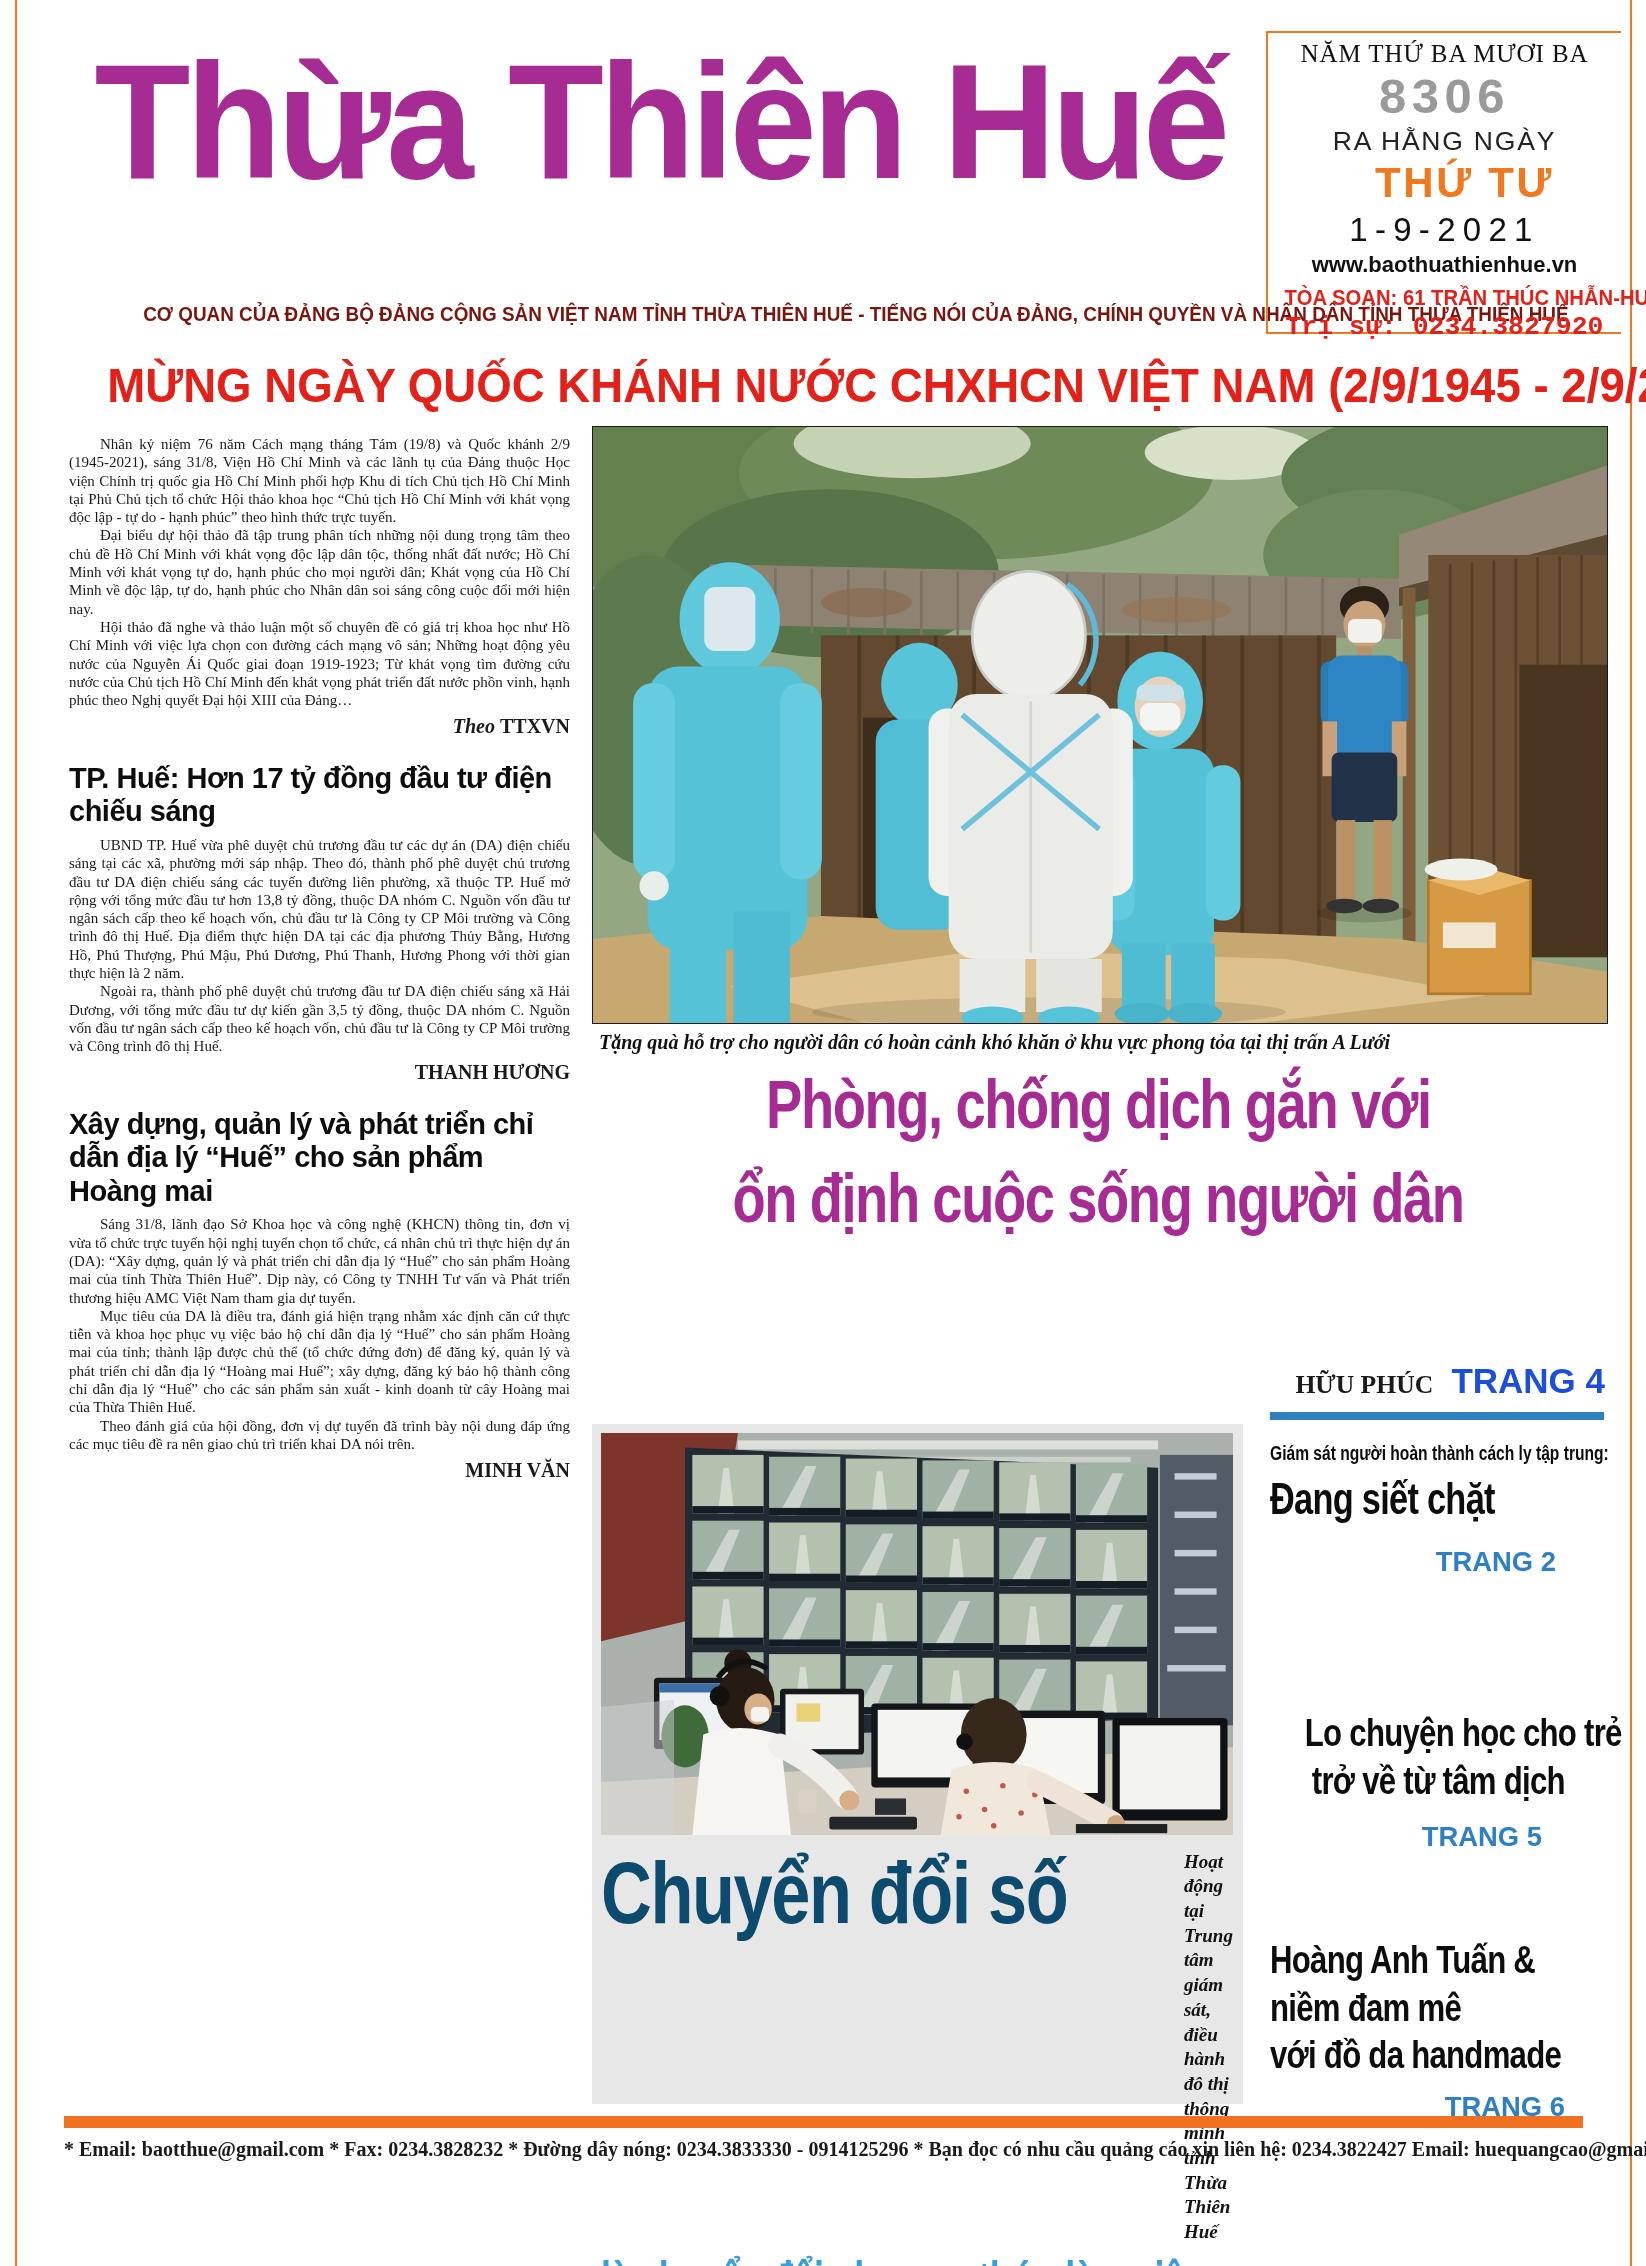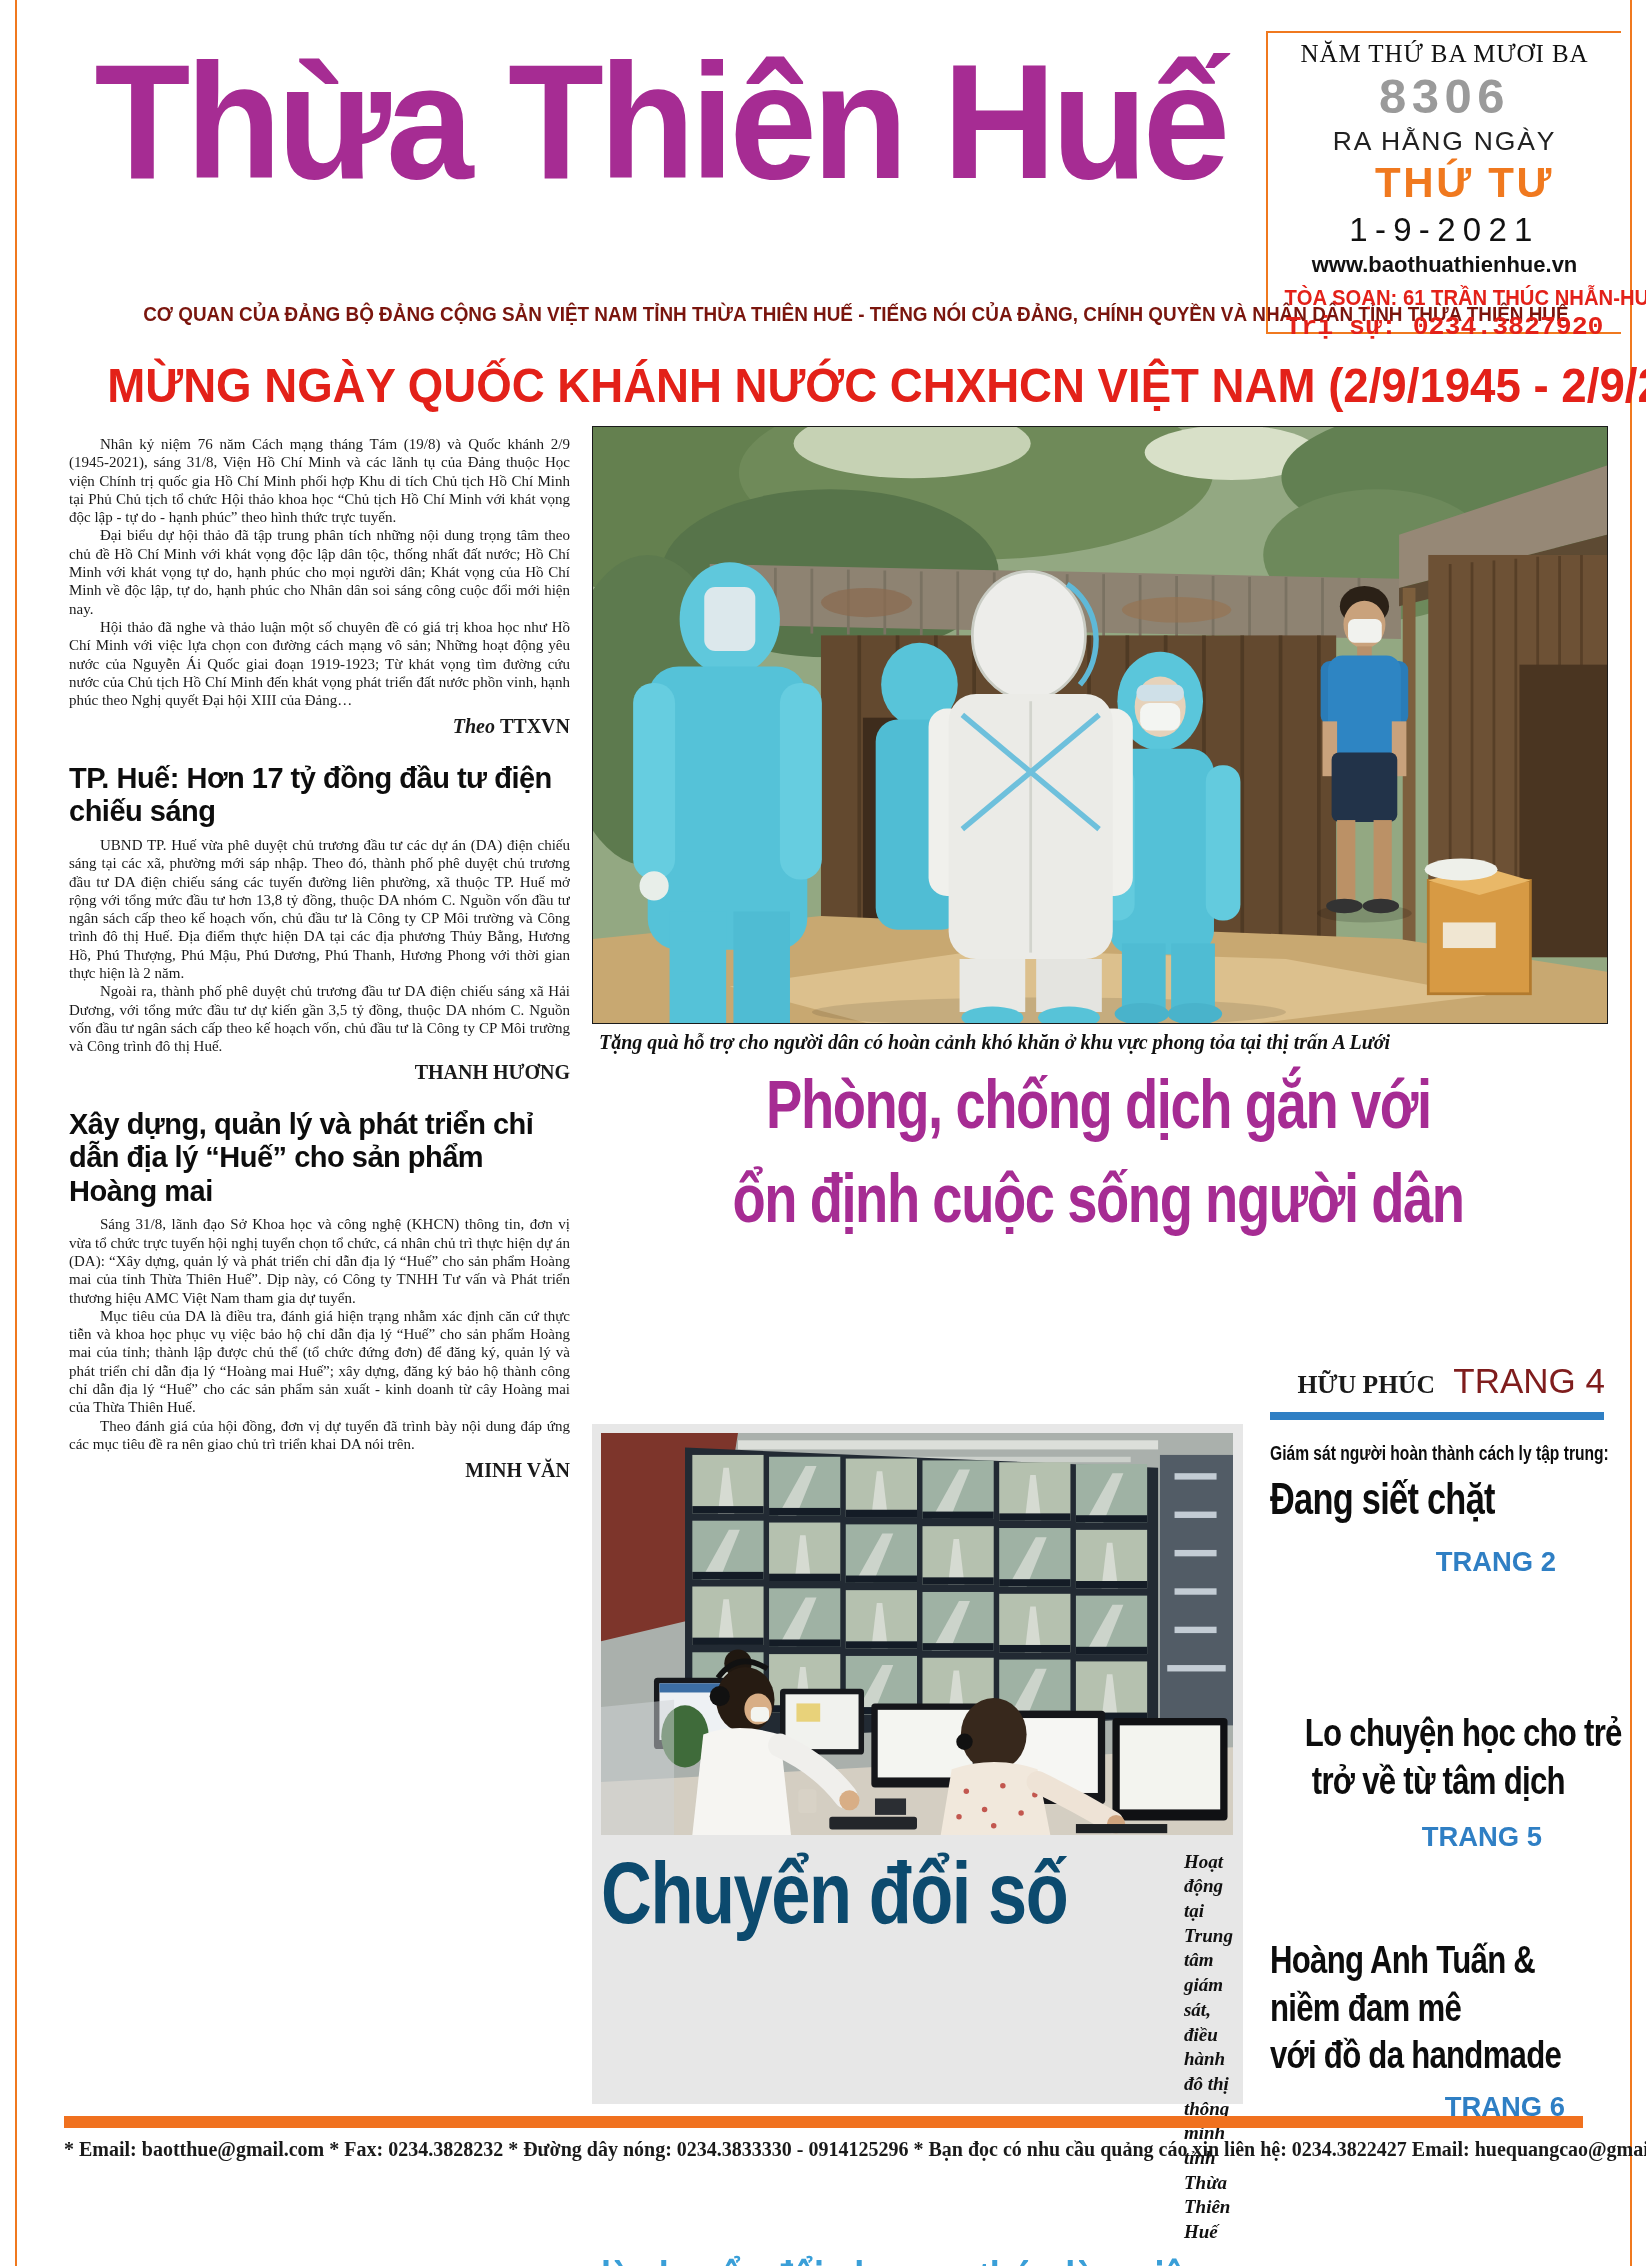--- a/index.html
+++ b/index.html
@@ -48,21 +48,21 @@
   
   .photo-frame{border:1.8px solid #1a1a1a;box-sizing:border-box;background:#fff;}
   .photo1{left:592px;top:426px;width:1016px;height:598px;}
   .caption{font-style:italic;font-weight:700;font-size:20px;color:#111;}
   .caption1{left:599px;top:1031px;width:1005px;white-space:nowrap;}
   .headline-main{left:589px;top:1058px;width:1019px;text-align:center;color:#a62c93;
     font-family:"Liberation Sans",sans-serif;font-weight:800;font-size:68px;line-height:1.38;letter-spacing:-1.8px;}
   .headline-main .condense-c{transform:scaleX(0.8);}
   .byline-main{left:589px;top:1361px;width:1016px;text-align:right;}
   .byline-main .author{font-weight:700;font-size:25.6px;}
-  .byline-main .page{font-family:"Liberation Sans",sans-serif;font-weight:400;font-size:35px;color:#7f1d1d;margin-left:14.6px;}
+  .byline-main .page{font-family:"Liberation Sans",sans-serif;font-weight:700;font-size:35px;color:#1d4ed8;margin-left:14.6px;}
   .blue-rule{left:1270px;top:1412px;width:334px;height:8.2px;background:#2f7fc4;}
 
   .feature-box{left:592px;top:1424px;width:651px;height:680px;background:#e7e7e7;box-sizing:border-box;padding:9.1px;}
   .photo2{width:632px;height:402px;background:#fff;}
   .feature-row{display:flex;margin-top:12.8px;}
   .feature-title{font-family:"Liberation Sans",sans-serif;font-weight:800;font-size:88px;line-height:1.02;
     color:#0c4a6e;letter-spacing:-1.8px;flex:0 0 auto;}
   .feature-title .condense-l{transform:scaleX(0.8);}
   .caption2{width:279px;font-size:19px;line-height:1.3;margin-left:auto;padding-top:1.8px;}
   .feature-subtitle{font-family:"Liberation Sans",sans-serif;font-weight:800;font-size:53px;color:#3a9fd8;

